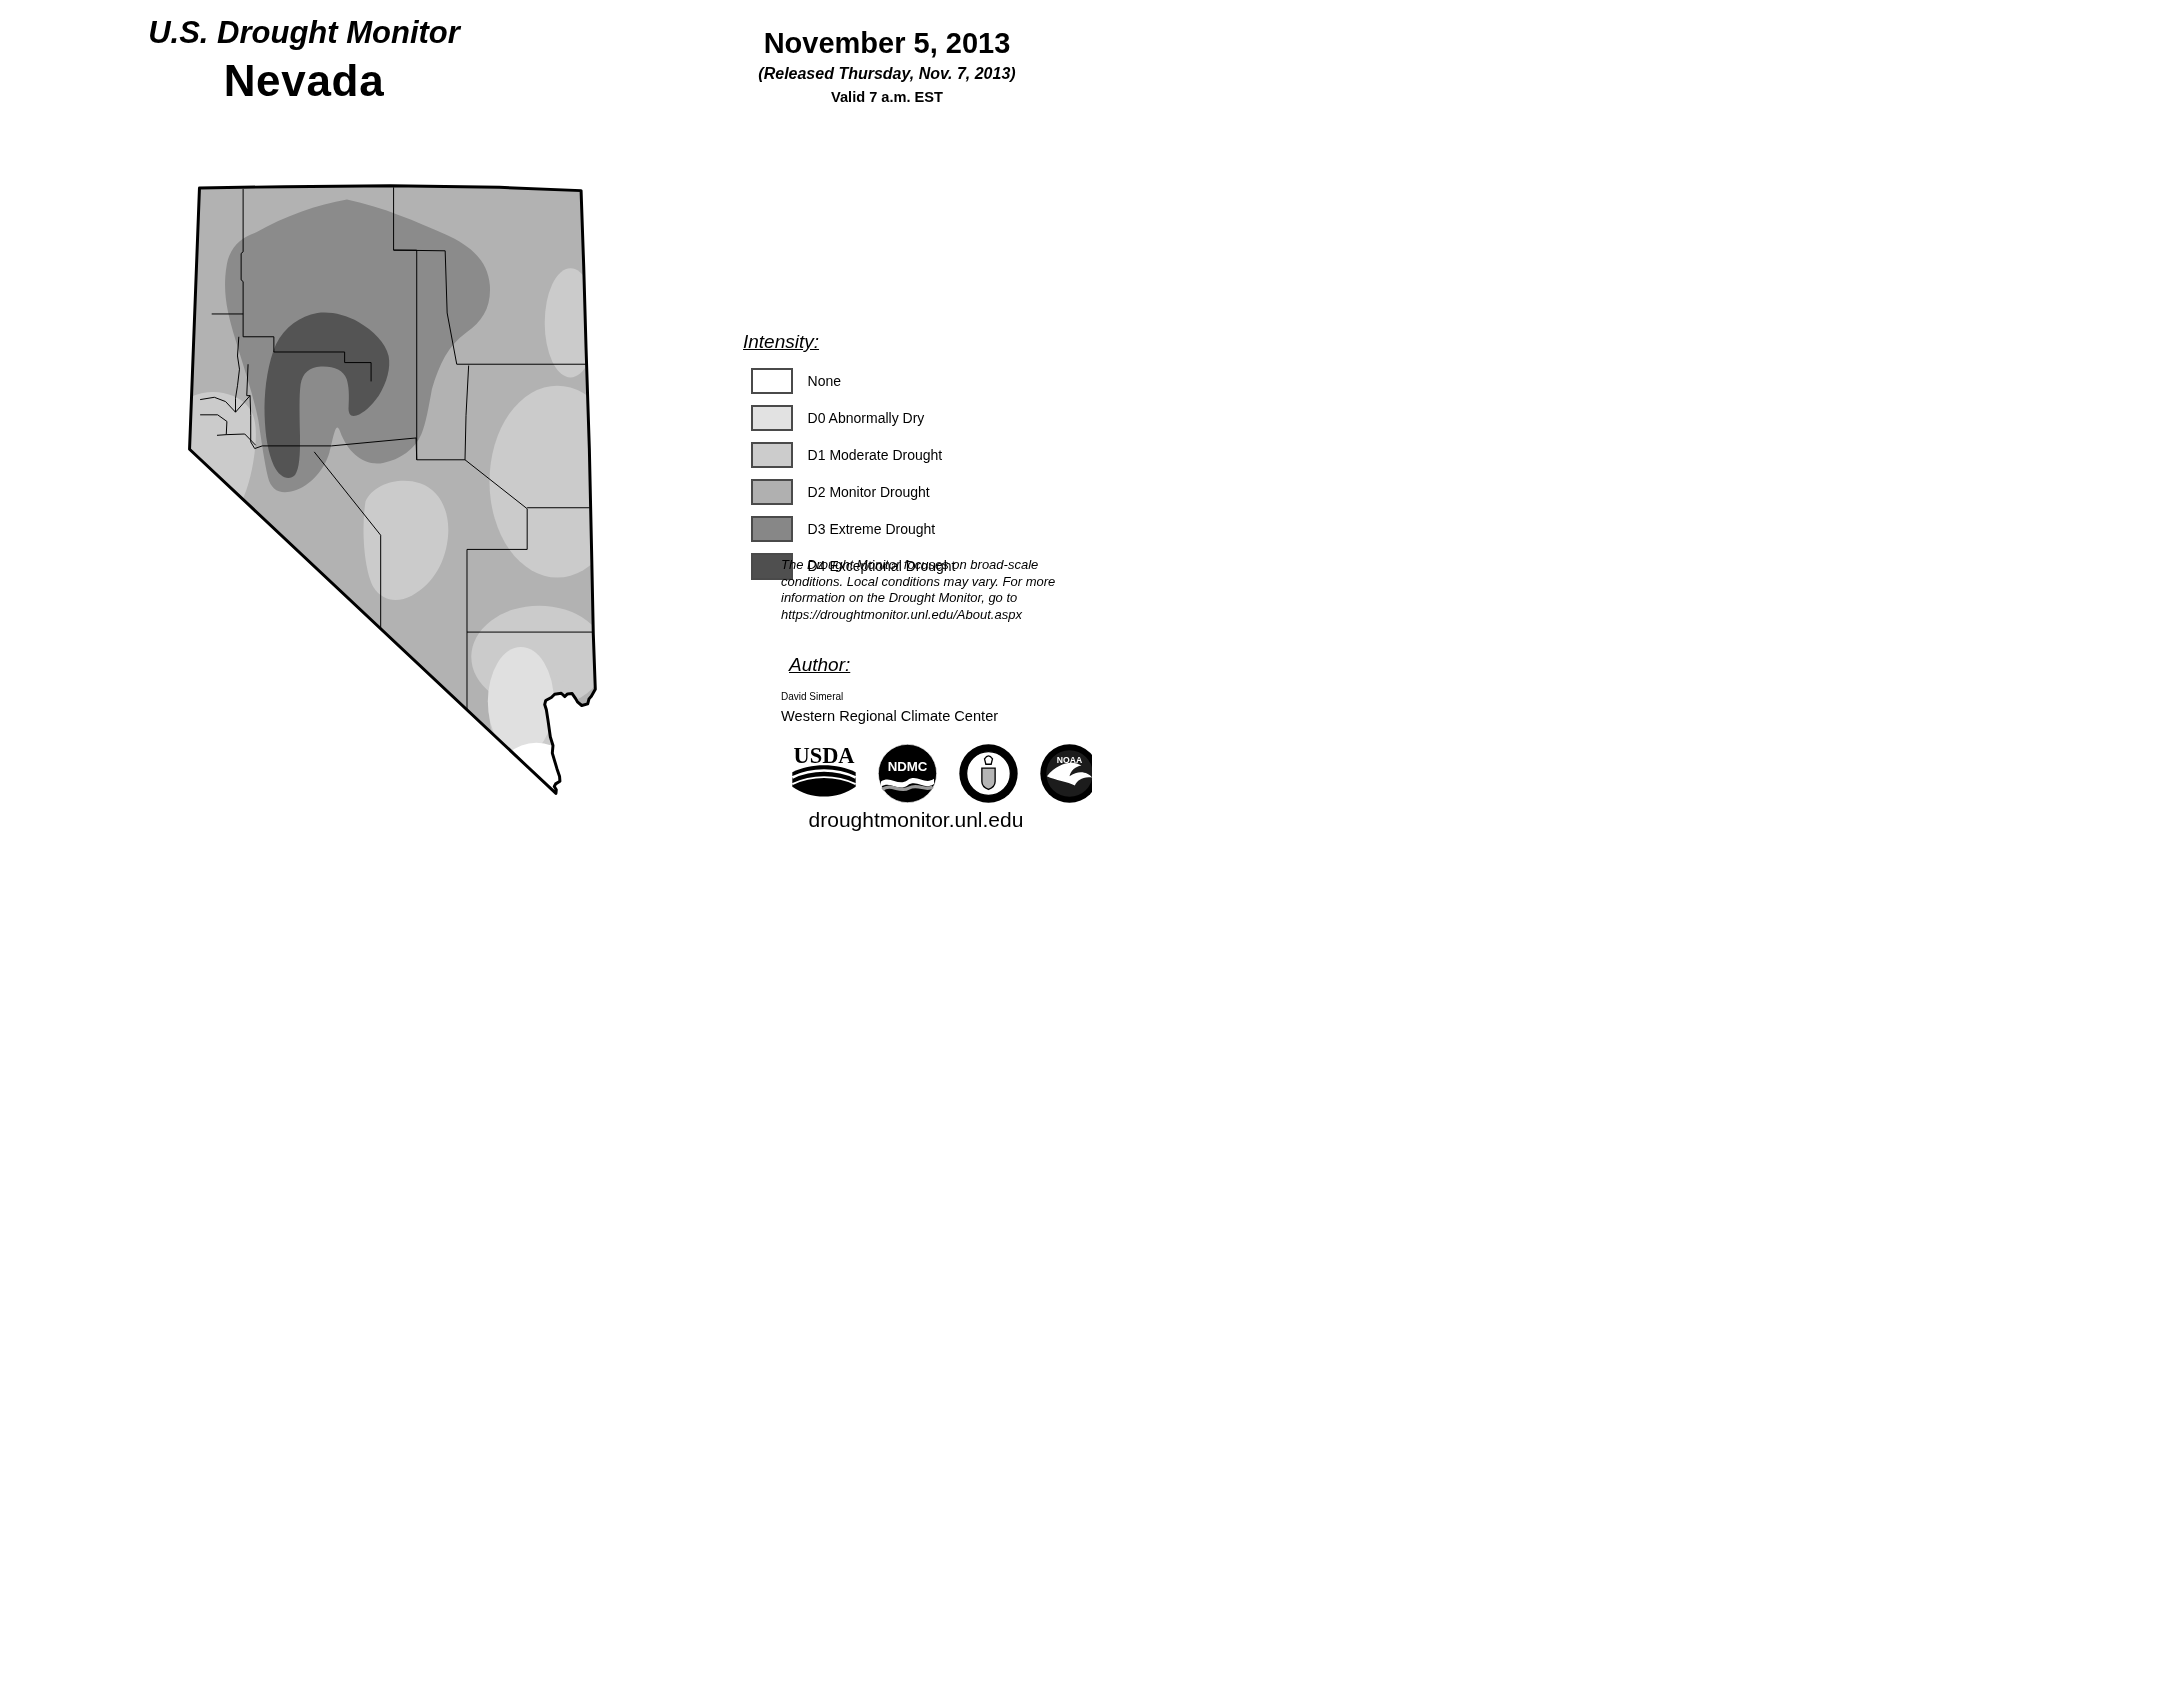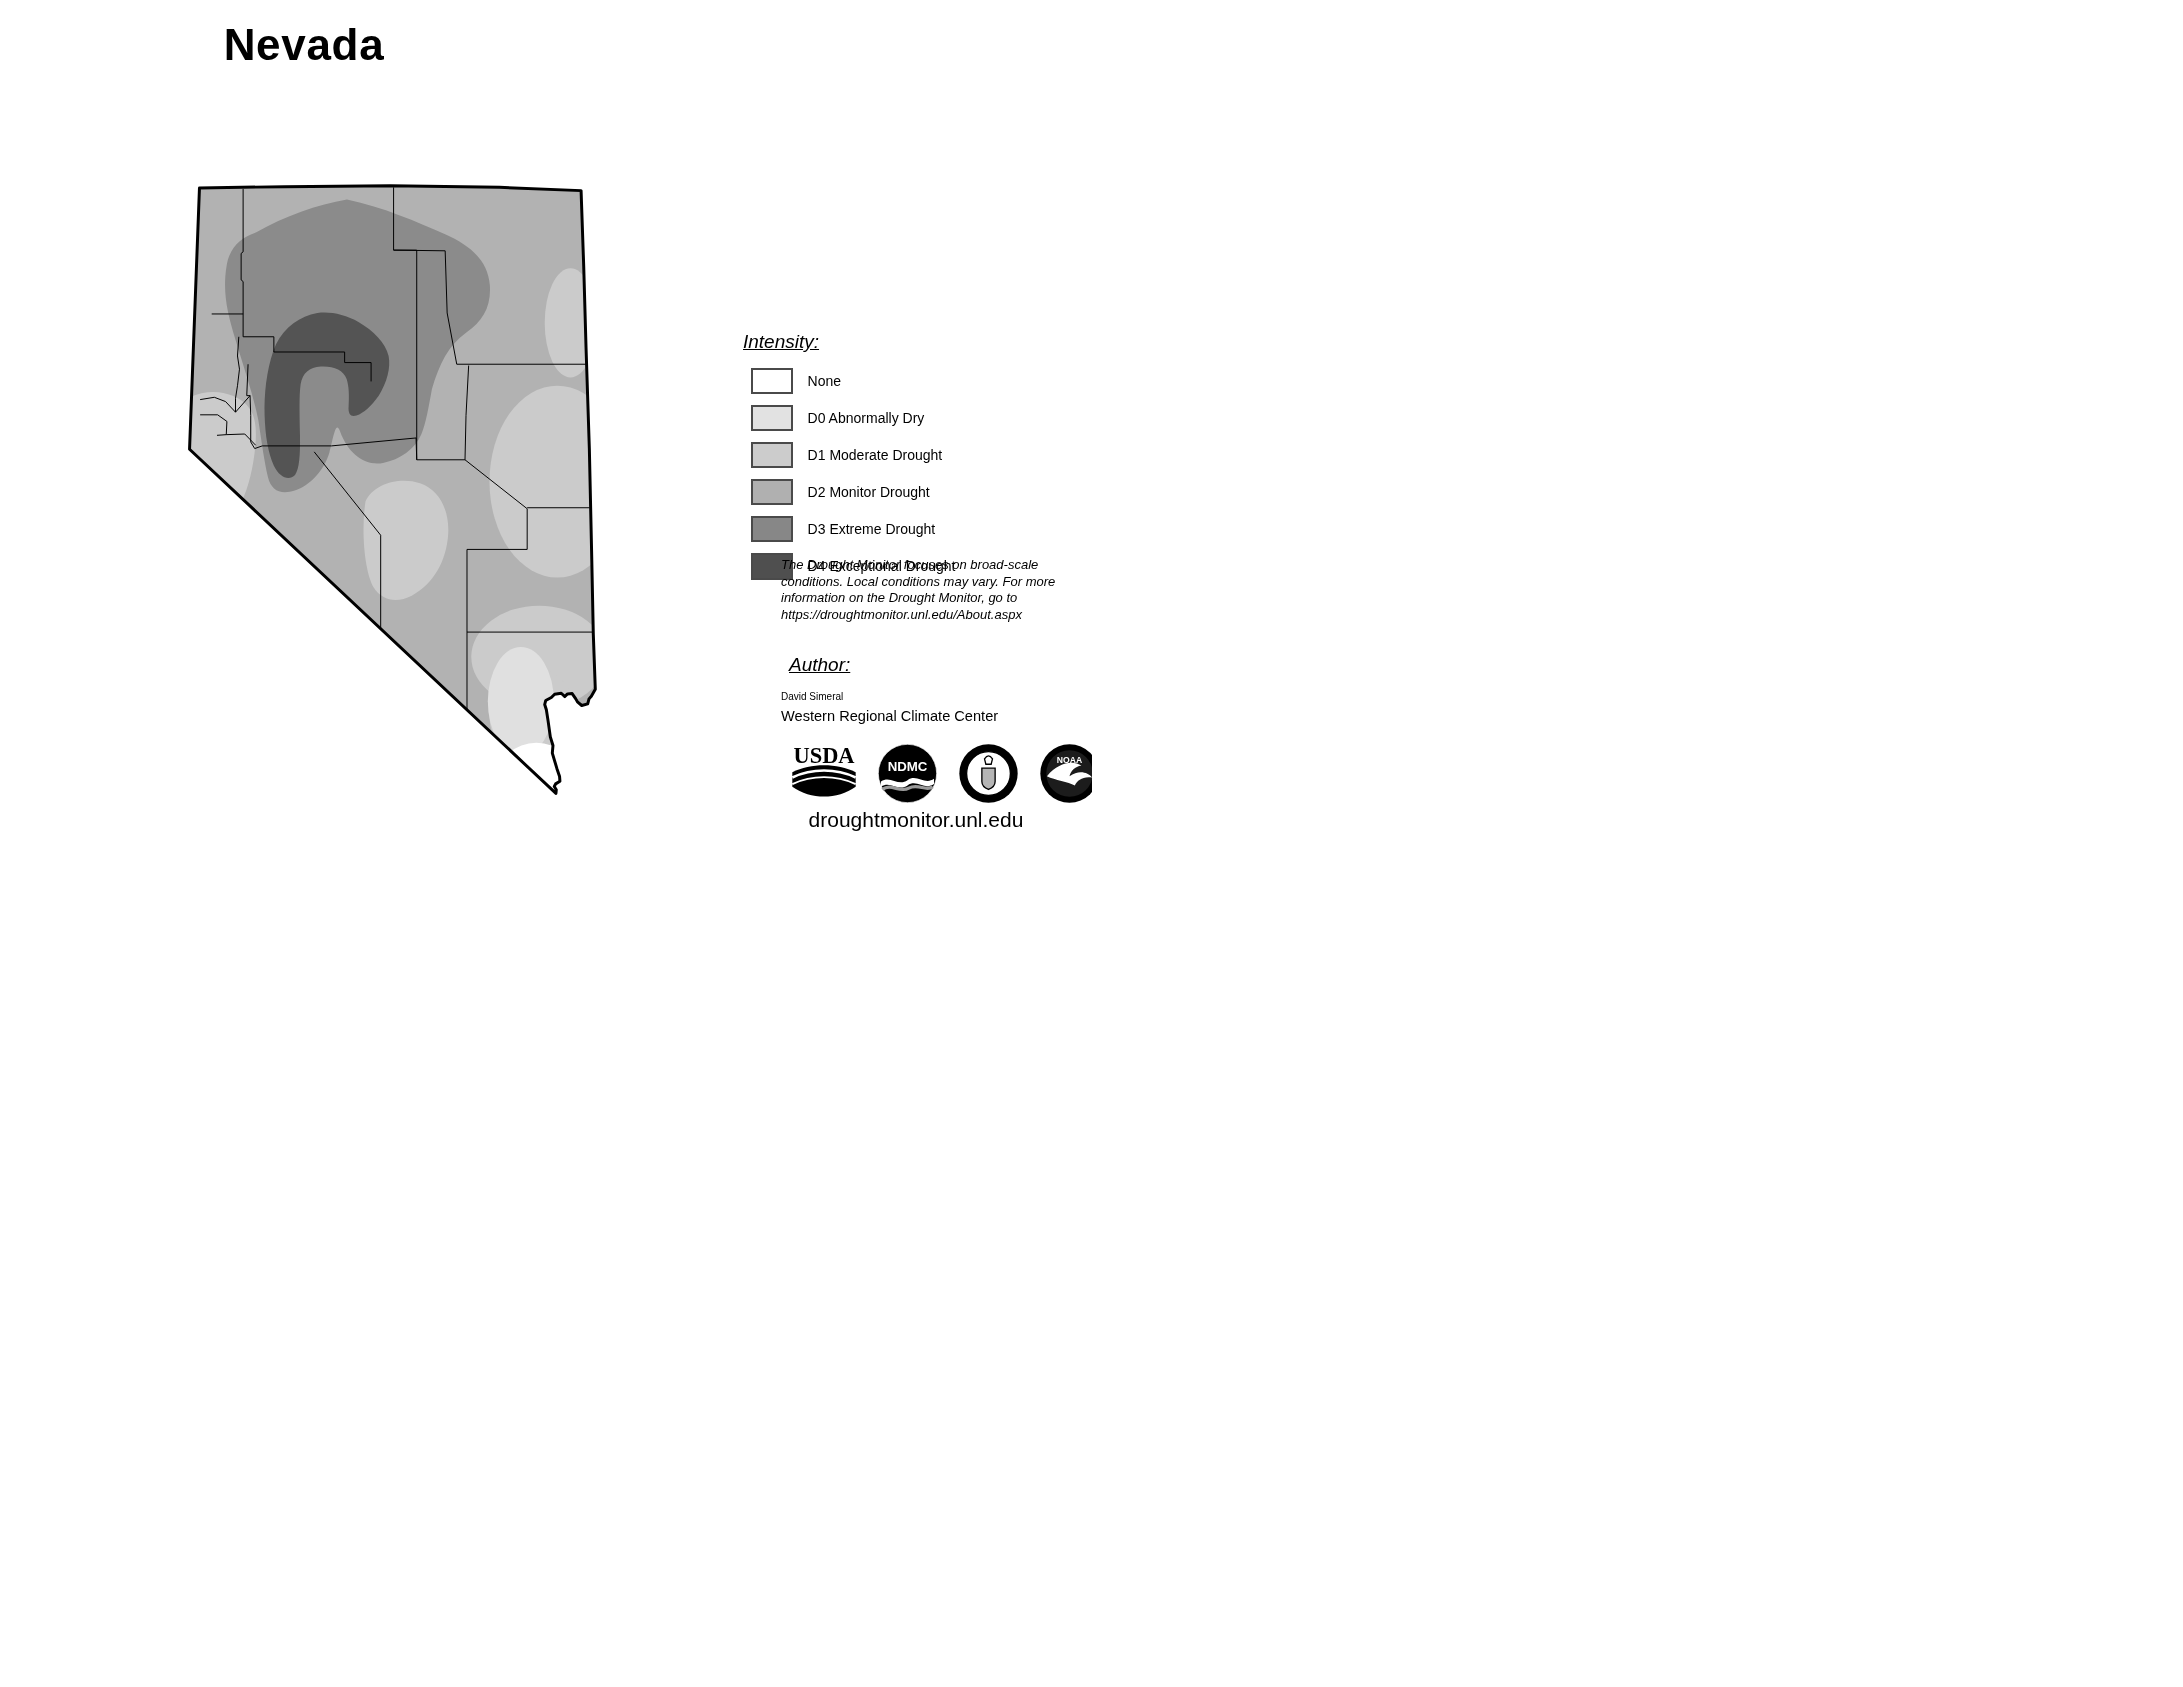--- a/index.html
+++ b/index.html
@@ -35,23 +35,29 @@
               font-size:21px;font-weight:normal;}
   
   .map-wrap{position:absolute;left:185px;top:184px;width:437px;height:625px;}
 </style>
 </head>
 <body>
 
 <div class="page">
 
   <div class="title-block">
+    <div class="title-main">U.S. Drought Monitor</div>
     <div class="title-state">Nevada</div>
   </div>
 
+  <div class="date-block">
+    <div class="date-main">November 5, 2013</div>
+    <div class="date-released">(Released Thursday, Nov. 7, 2013)</div>
+    <div class="date-valid">Valid 7 a.m. EST</div>
+  </div>
 
   <div class="map-wrap">
     <svg viewBox="0 0 1320 1890" width="437" height="625">
       <defs>
         <clipPath id="stateClip">
           <path d="M 43,12 L 300,8 L 620,5 L 950,10 L 1197,20
                    L 1205,250 L 1212,495 L 1222,800 L 1229,1120 L 1234,1362 L 1240,1528
                    L 1228,1549 L 1221,1557 L 1217,1572 L 1199,1577 L 1186,1566 L 1181,1557
                    L 1170,1541 L 1156,1542 L 1148,1550 L 1137,1540 L 1117,1543 L 1107,1553
                    L 1090,1562 L 1087,1574 L 1092,1590 L 1097,1622 L 1104,1672 L 1112,1698

